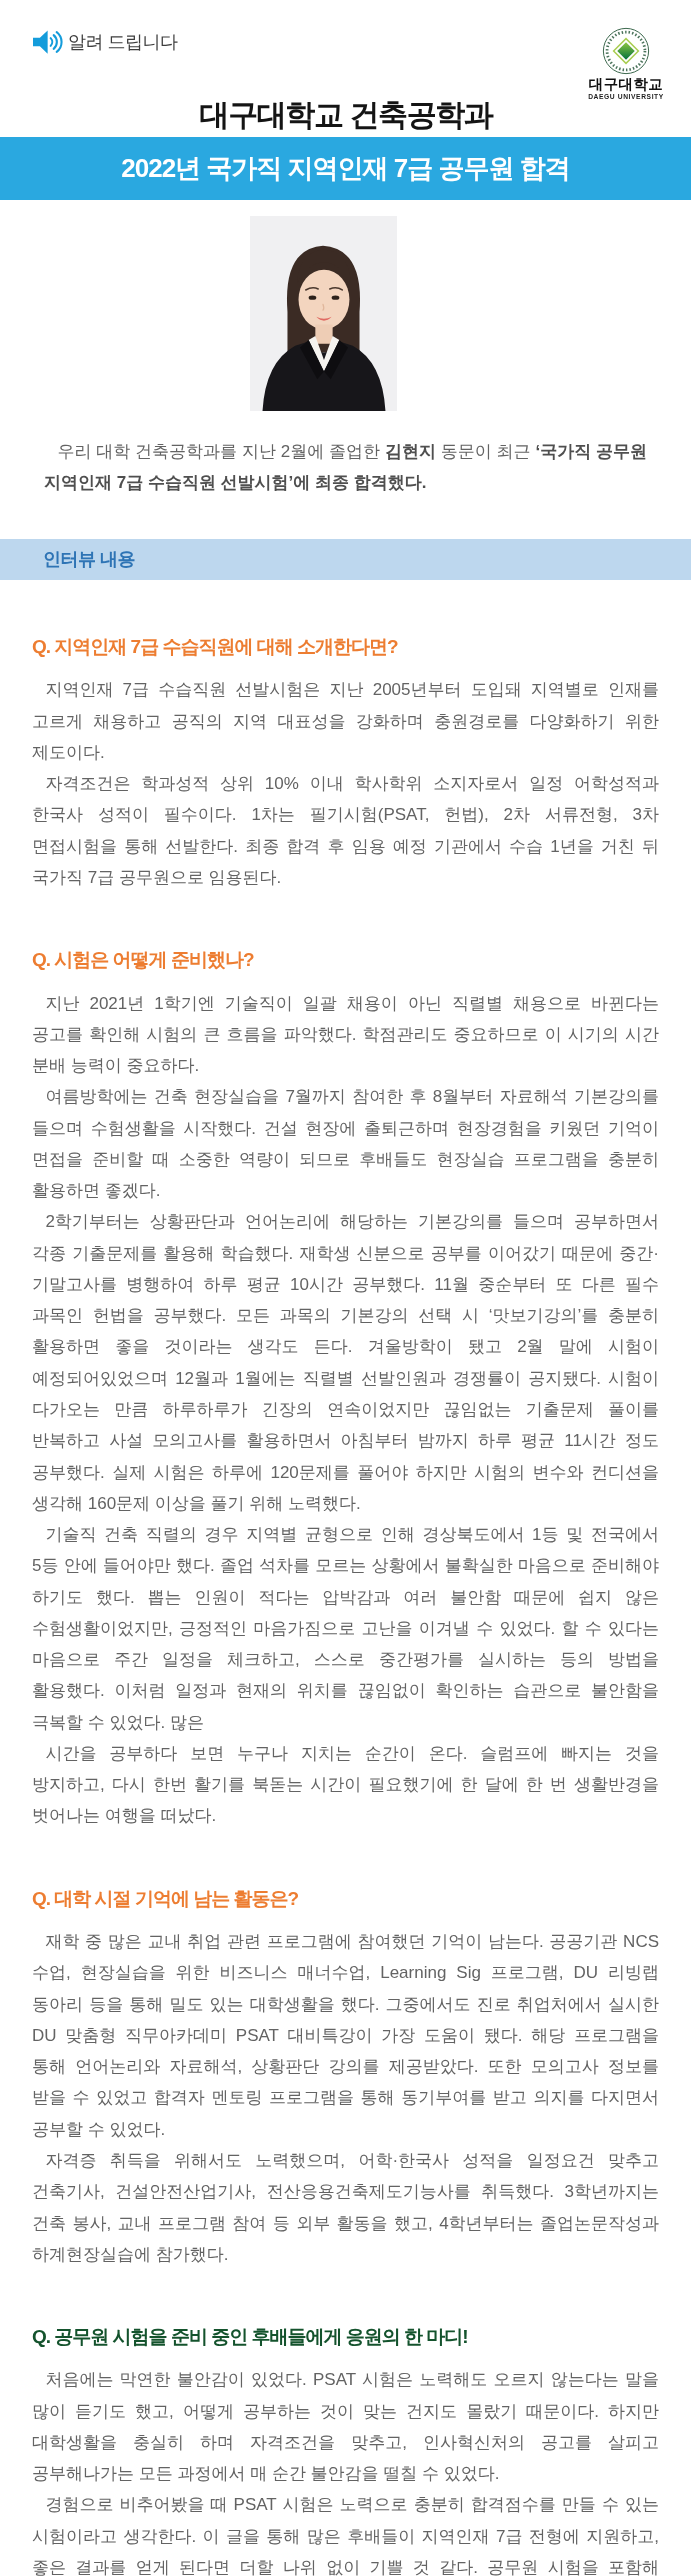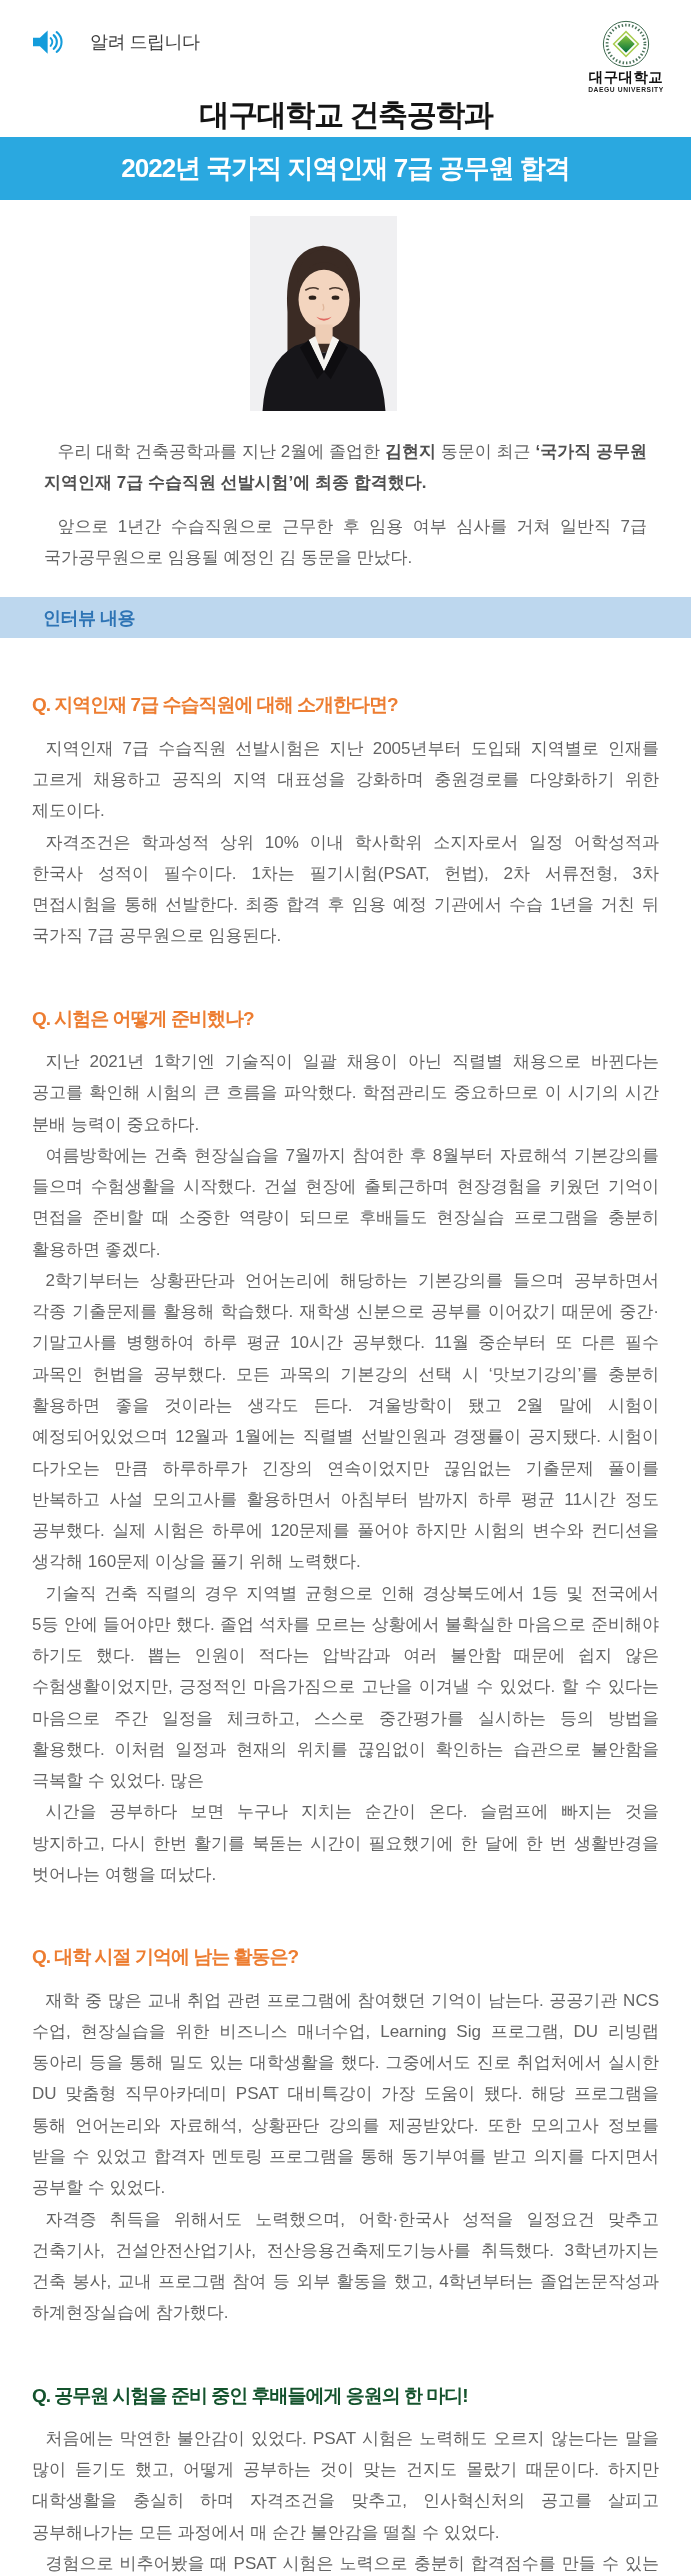--- a/index.html
+++ b/index.html
@@ -1,45 +1,45 @@
 <!DOCTYPE html>
 <html lang="ko"><head>
 <meta charset="utf-8">
 <style>
   html,body{margin:0;padding:0;background:#ffffff;}
   body{width:691px;font-family:"Liberation Sans","DejaVu Sans",sans-serif;-webkit-font-smoothing:antialiased;}
   .page{position:relative;width:691px;min-height:2576px;background:#ffffff;overflow:hidden;}
 
   
   .header{position:relative;height:134px;}
-  .notice-row{position:absolute;left:33px;top:29px;display:flex;align-items:center;gap:26px;}
+  .notice-row{position:absolute;left:33px;top:29px;display:flex;align-items:center;gap:4px;}
   .speaker-icon{width:31px;height:26px;display:block;}
   .notice-label{font-size:18px;color:#3d3d3d;letter-spacing:-0.5px;}
-  .logo{position:absolute;right:21px;top:20px;width:88px;text-align:center;}
+  .logo{position:absolute;right:21px;top:27px;width:88px;text-align:center;}
   .logo-emblem{width:48px;height:48px;display:block;margin:0 auto 1.9px auto;}
   .logo-ko{font-size:14.4px;font-weight:bold;color:#101010;letter-spacing:0.5px;line-height:1.1;}
   .logo-en{font-size:6.7px;font-weight:bold;color:#1c1c1c;letter-spacing:0.6px;line-height:1.3;}
   .page-title{position:absolute;left:1px;right:0;top:75px;text-align:center;
     font-size:30px;font-weight:800;color:#141414;letter-spacing:-1.4px;}
 
   
   .banner{margin-top:2.9px;height:63px;display:flex;align-items:center;justify-content:center;}
   .banner-text{color:#ffffff;font-size:26px;font-weight:800;letter-spacing:-1px;}
 
   
   .photo{display:block;margin:16.3px 0 0 250px;width:147px;height:195px;}
 
   
   .intro{margin-top:25px;padding:0 32px;}
   .intro p{margin:12px;font-size:17px;line-height:1.84;color:#636363;text-align:justify;
     text-indent:13.4px;word-break:keep-all;}
   .intro strong{color:#4f4f4f;}
 
   
-  .band{margin-top:24px;padding:8.6px 0 8.6px 43px;}
+  .band{margin-top:40px;padding:8.6px 0 8.6px 43px;}
   .band-title{font-size:18px;font-weight:bold;letter-spacing:-0.5px;}
 
   
   .qa-list{padding:0 32px 125px 32px;}
   .qa{margin-top:54px;}
   .q{margin:0 0 14.4px 0;font-size:19px;font-weight:800;letter-spacing:-1px;}
   .a p{margin:0;font-size:17px;line-height:1.84;color:#636363;text-align:justify;
     text-indent:13.4px;word-break:keep-all;}
 </style>
 </head>
@@ -97,21 +97,20 @@
     <path d="M69,105 Q77,109 85,105 Q77,113 69,105 Z" fill="#E06A62"></path>
     <rect x="68" y="113" width="18" height="20" fill="#EECDB5"></rect>
     <path d="M13,203 Q16,152 47,135 L66,129 Q70,142 77,142 Q84,142 88,129 L107,135 Q138,152 141,203 Z" fill="#17161A"></path>
     <path d="M61,129 L77,162 L93,129 L86,125 L77,150 L68,125 Z" fill="#F5F3EF"></path>
     <path d="M61,129 L77,162 L70,170 L52,137 Z" fill="#0E0D10"></path>
     <path d="M93,129 L77,162 L84,170 L102,137 Z" fill="#0E0D10"></path>
   </svg>
 
   <div class="intro">
     <p><span>우리 대학 건축공학과를 지난 2월에 졸업한 </span><strong>김현지</strong><span> 동문이 최근 </span><strong>‘국가직 공무원 지역인재 7급 수습직원 선발시험’에 최종 합격했다.</strong></p>
-    <p>앞으로 1년간 수습직원으로 근무한 후 임용 여부 심사를 거쳐 일반직 7급 국가공무원으로 임용될 예정인 김 동문을 만났다.</p>
   </div>
 
   <div class="band" style="background: rgb(189, 215, 238);">
     <span class="band-title" style="color: rgb(46, 116, 181);">인터뷰 내용</span>
   </div>
 
   <main class="qa-list">
     <section class="qa">
       <h3 class="q" style="color: rgb(237, 125, 49);">Q. 지역인재 7급 수습직원에 대해 소개한다면?</h3>
       <div class="a">

